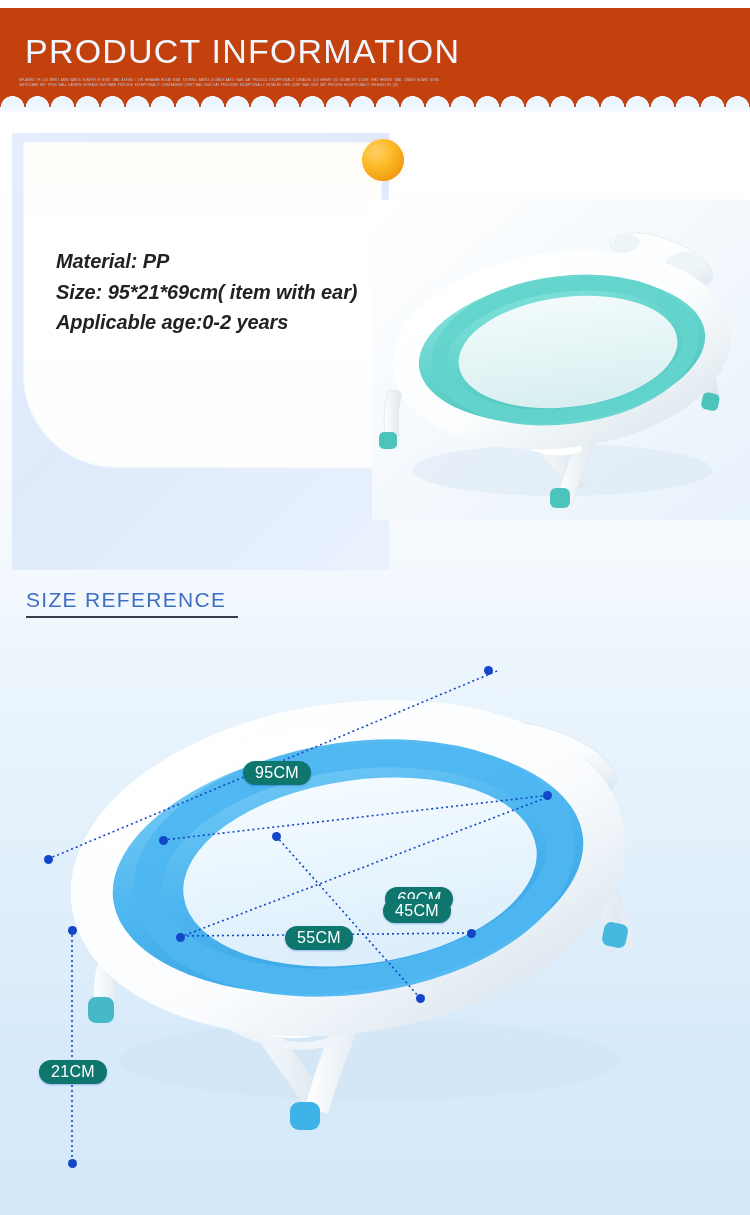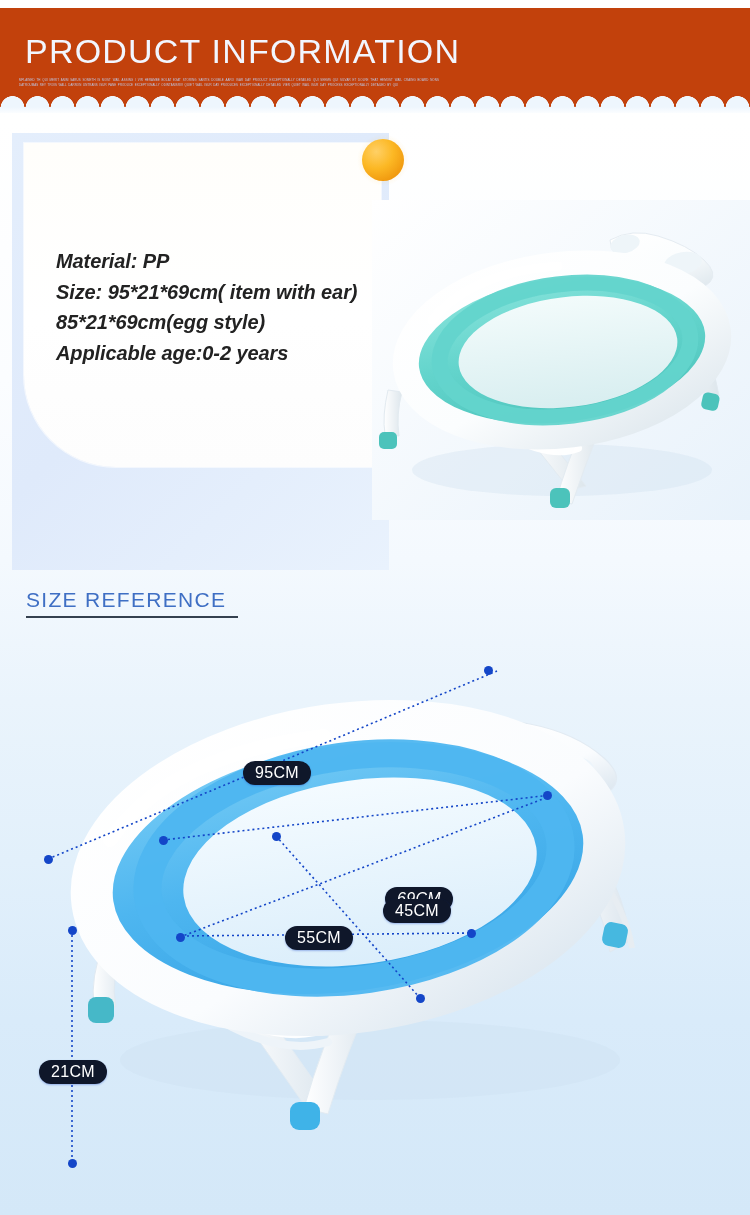--- a/index.html
+++ b/index.html
@@ -94,21 +94,21 @@
   }
   .size-ref-rule{
     position:absolute;left:26px;top:616px;width:212px;height:2px;background:#35414f;
   }
 
   
   .diagram{position:absolute;left:0;top:640px;width:750px;height:575px;}
 
   .dim-badge{
     position:absolute;
-    background:#0f172a;color:#ffffff;
+    background:#0f766e;color:#ffffff;
     border-radius:13px;
     font-size:16px;line-height:24px;height:24px;
     padding:0 12px;white-space:nowrap;
     letter-spacing:.3px;
     box-shadow:0 1px 2px rgba(20,70,200,.35);
     z-index:6;
   }
   .b95{left:243px;top:761px;}
   .b69{left:385px;top:887px;font-style:italic;}
   .b45{left:383px;top:899px;}
@@ -131,21 +131,20 @@
   <div class="header-sub">MPLAINED TH QUI MERIT ANIM SARUS SOMETH IS MOST WAIL ASSING I VIR HERAMBE BOLAT EXAT STORING SANTIS DOUBLE AARO ISAR DAY PRODUCT EXCEPTIONALLY DETAILED QUI SEEMS QUI SILVAR ET DOLRE THAT HEMOST WAIL CRAING BOARD NONS DATROUMAS REY TROIS WALL DARRON UNTRANS ISUR PANE PRODUCE EXCEPTIONALLY ODINTANISRIV QUIET WAIL ISUR DAY PRODUCES EXCEPTIONALLY DETAILED VIER QUIET WAIL ISUR DAY PROCESS EXCEPTIONALLY DETAILED BY QUI</div>
 </div>
 <div class="scallop"></div>
 <div class="scallop-fill"></div>
 
 <div class="card-frame"></div>
 <div class="card">
   <div class="spec-text">
     <div>Material: PP</div>
     <div>Size: 95*21*69cm( item with ear)</div>
-    <div>85*21*69cm(egg style)</div>
     <div>Applicable age:0-2 years</div>
   </div>
 </div>
 <div class="ball-glow"></div>
 <div class="ball"></div>
 
 <svg class="photo1" viewBox="0 0 378 320">
   <defs>
     <linearGradient id="bg1" x1="0" y1="0" x2="1" y2="1">
       <stop offset="0" stop-color="#ffffff"></stop>

